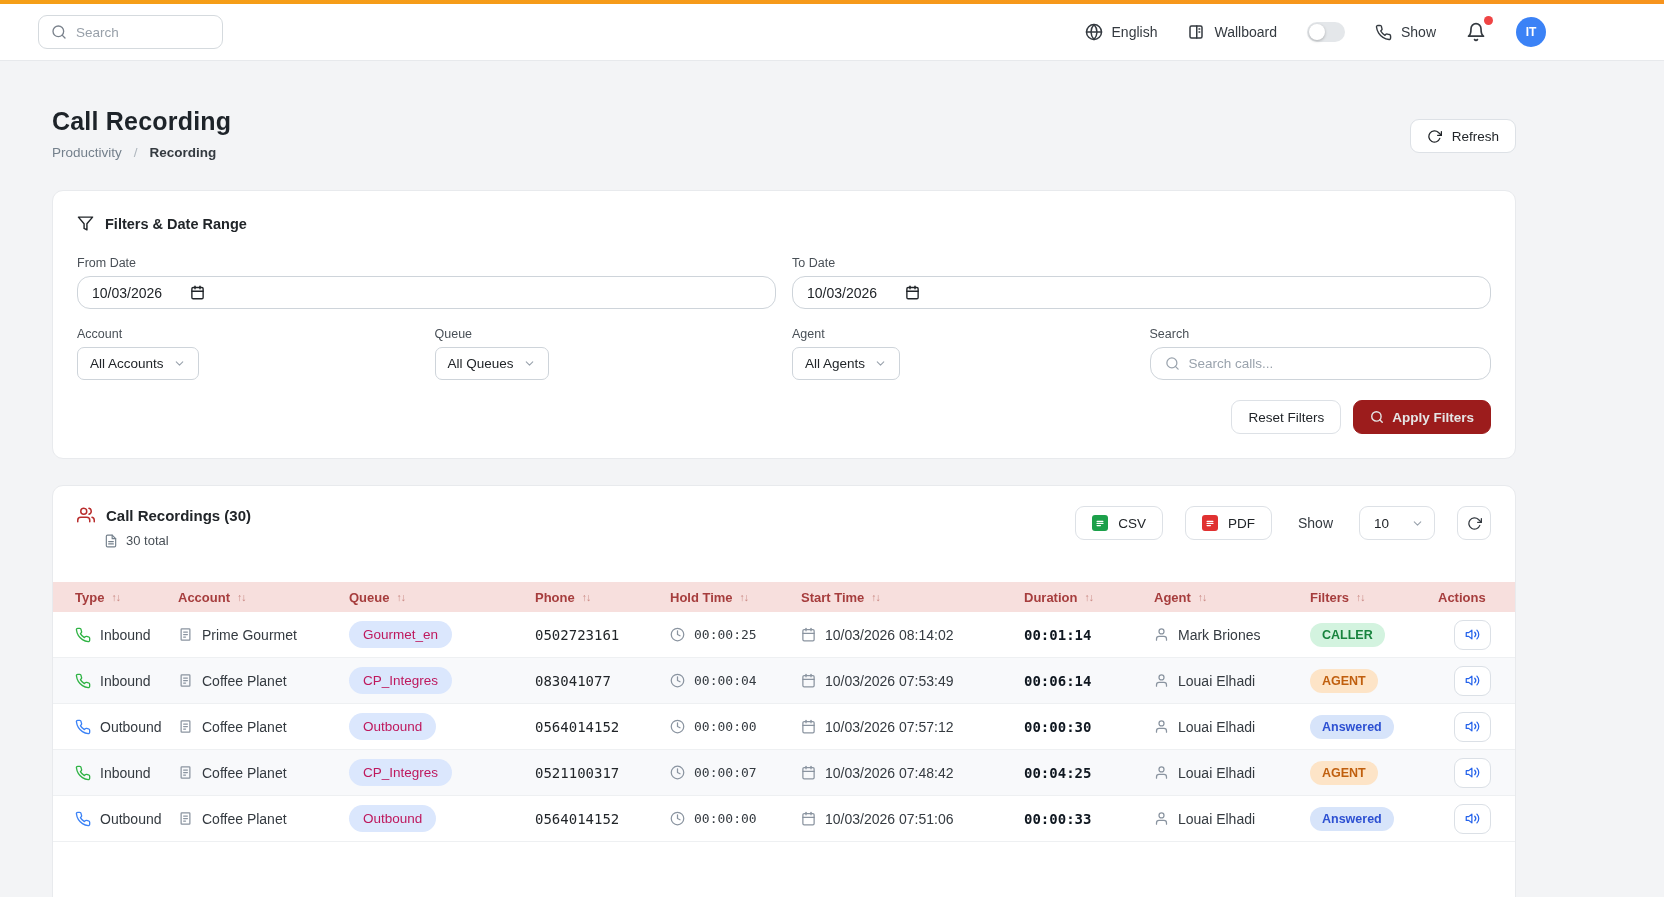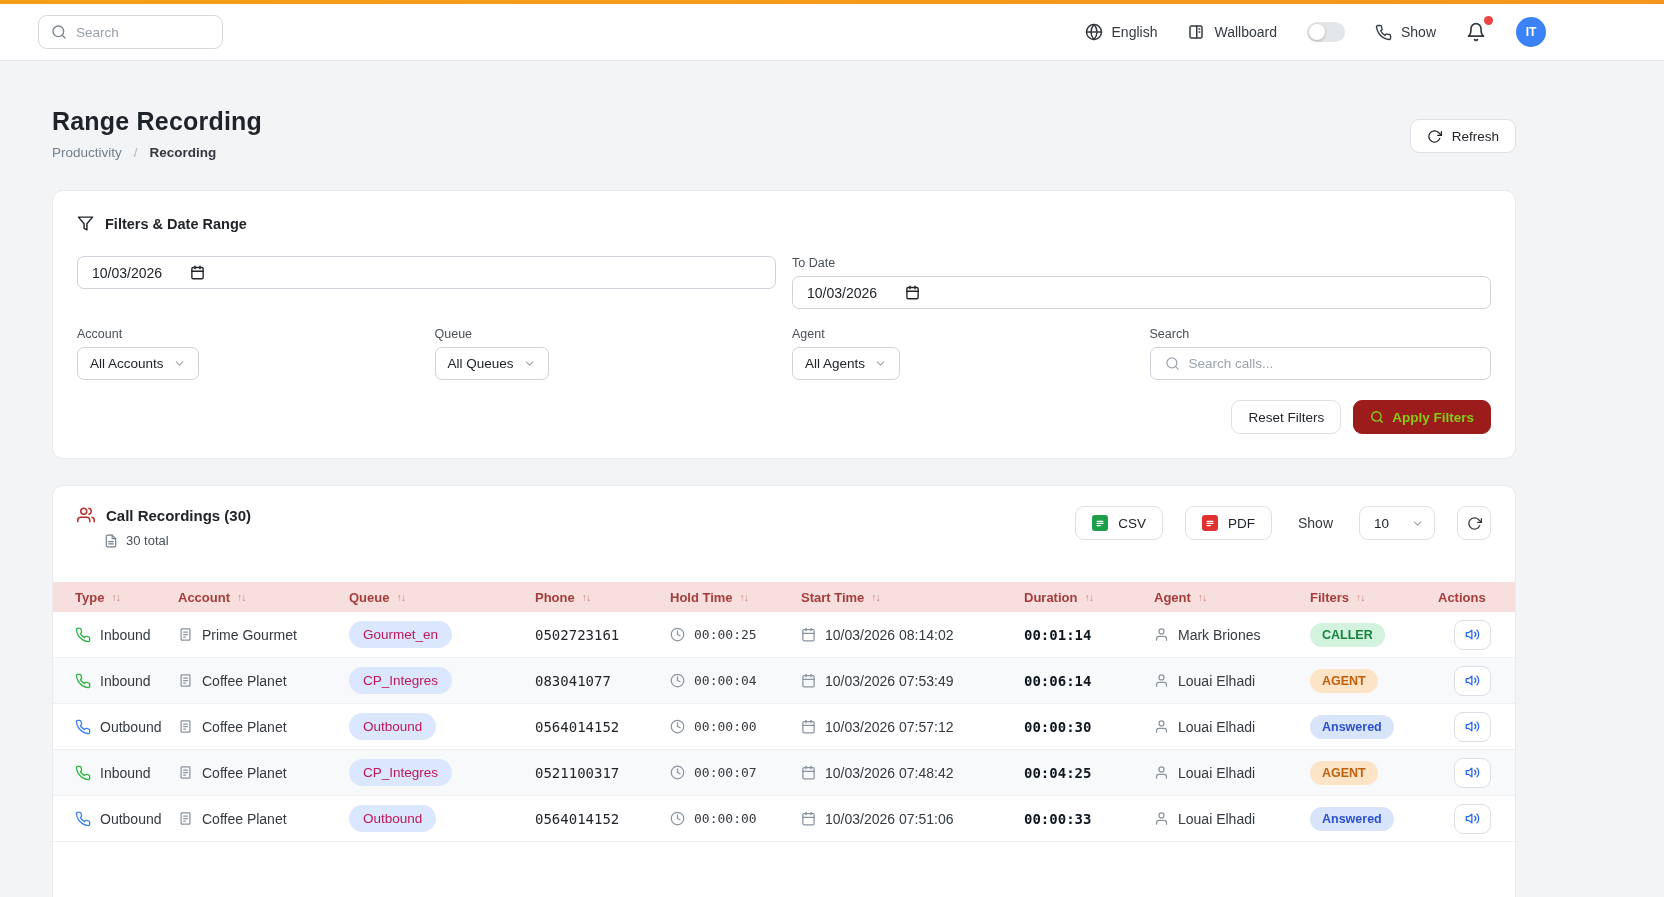--- a/index.html
+++ b/index.html
@@ -34,31 +34,31 @@
   .btn{display:inline-flex;align-items:center;gap:10px;height:34px;padding:0 16px;background:#fff;border:1px solid #dde1e6;border-radius:9px;font-size:13.5px;color:#212529;font-family:"Liberation Sans",sans-serif;cursor:pointer}
   .page-head .btn{margin-left:auto;margin-top:12px}
 
   .card{background:#fff;border:1px solid #e8eaed;border-radius:11px}
 
   
   .filter-card{margin-top:30px;padding:24px}
   .f-title{display:flex;align-items:center;gap:11px;font-size:14.5px;font-weight:700;color:#212529}
   .dates{display:grid;grid-template-columns:1fr 1fr;gap:16px;margin-top:24px}
   .field label{display:block;font-size:12.5px;color:#495057;margin-bottom:6px}
-  .input{height:33px;border:1px solid #ced4da;border-radius:7px;display:flex;align-items:center;padding:0 14px;background:#fff}
+  .input{height:33px;border:1px solid #ced4da;border-radius:13px;display:flex;align-items:center;padding:0 14px;background:#fff}
   .datein span{font-size:14px;color:#212529;font-weight:500}
   .datein .cal{margin-left:28px;color:#212529}
   .filt-row{display:grid;grid-template-columns:1fr 1fr 1fr 1fr;gap:16px;margin-top:18px}
   .select{display:inline-flex;align-items:center;gap:9px;height:33px;border:1px solid #ced4da;border-radius:7px;padding:0 12px;font-size:13.5px;color:#212529;width:max-content;cursor:pointer;background:#fff}
   .select .chev{color:#9aa3ad}
   .searchin{gap:9px;color:#9aa3ad}
   .searchin input{border:none;outline:none;flex:1;font-size:13.5px;font-family:"Liberation Sans",sans-serif;color:#343a40;background:transparent}
   .searchin input::placeholder{color:#9aa3ad}
   .btn-row{display:flex;justify-content:flex-end;gap:12px;margin-top:20px}
-  .btn.danger{background:#9c1c1c;border-color:#9c1c1c;color:#84cc16;font-weight:700;gap:8px}
+  .btn.danger{background:#9c1c1c;border-color:#9c1c1c;color:#e5e5e5;font-weight:700;gap:8px}
 
   
   .table-card{margin-top:26px;padding-top:20px;overflow:hidden}
   .rec-head{display:flex;align-items:flex-start;padding:0 24px}
   .rec-title{display:flex;align-items:center;gap:11px;font-size:15px;font-weight:700;color:#212529}
   .rec-title .ic{color:#b92c2c}
   .rec-total{display:flex;align-items:center;gap:8px;margin:9px 0 0 27px;font-size:13px;color:#495057}
   .rec-total .ic{color:#74808c}
   .rec-controls{margin-left:auto;display:flex;align-items:center;gap:22px}
   .rec-controls .showlbl{font-size:14px;color:#343a40;margin:0 4px}
@@ -152,21 +152,21 @@
       <span class="dot"></span>
     </div>
     <div class="avatar">IT</div>
   </div>
 </header>
 
 <main class="content">
 
   <div class="page-head">
     <div>
-      <h1>Range Recording</h1>
+      <h1>Call Recording</h1>
       <div class="crumbs">
         <span class="sec">Productivity</span>
         <span class="sep">/</span>
         <span class="cur">Recording</span>
       </div>
     </div>
     <button class="btn">
       <span>
         <svg width="15" height="15" viewBox="0 0 24 24" fill="none" stroke="currentColor" stroke-width="2" stroke-linecap="round" stroke-linejoin="round">
             <polyline points="23 4 23 10 17 10"></polyline>
@@ -182,20 +182,21 @@
       <span>
         <svg width="17" height="17" viewBox="0 0 24 24" fill="none" stroke="currentColor" stroke-width="2" stroke-linecap="round" stroke-linejoin="round">
             <polygon points="22 3 2 3 10 12.46 10 19 14 21 14 12.46 22 3"></polygon>
           </svg>
       </span>
       <span>Filters &amp; Date Range</span>
     </div>
 
     <div class="dates">
       <div class="field">
+        <label>From Date</label>
         <div class="input datein">
           <span>10/03/2026</span>
           <span class="cal">
             <svg width="15" height="15" viewBox="0 0 24 24" fill="none" stroke="currentColor" stroke-width="2.2" stroke-linecap="round" stroke-linejoin="round">
                 <rect x="3" y="4" width="18" height="18" rx="2"></rect>
                 <line x1="16" y1="2" x2="16" y2="6"></line>
                 <line x1="8" y1="2" x2="8" y2="6"></line>
                 <line x1="3" y1="10" x2="21" y2="10"></line>
               </svg>
           </span>

